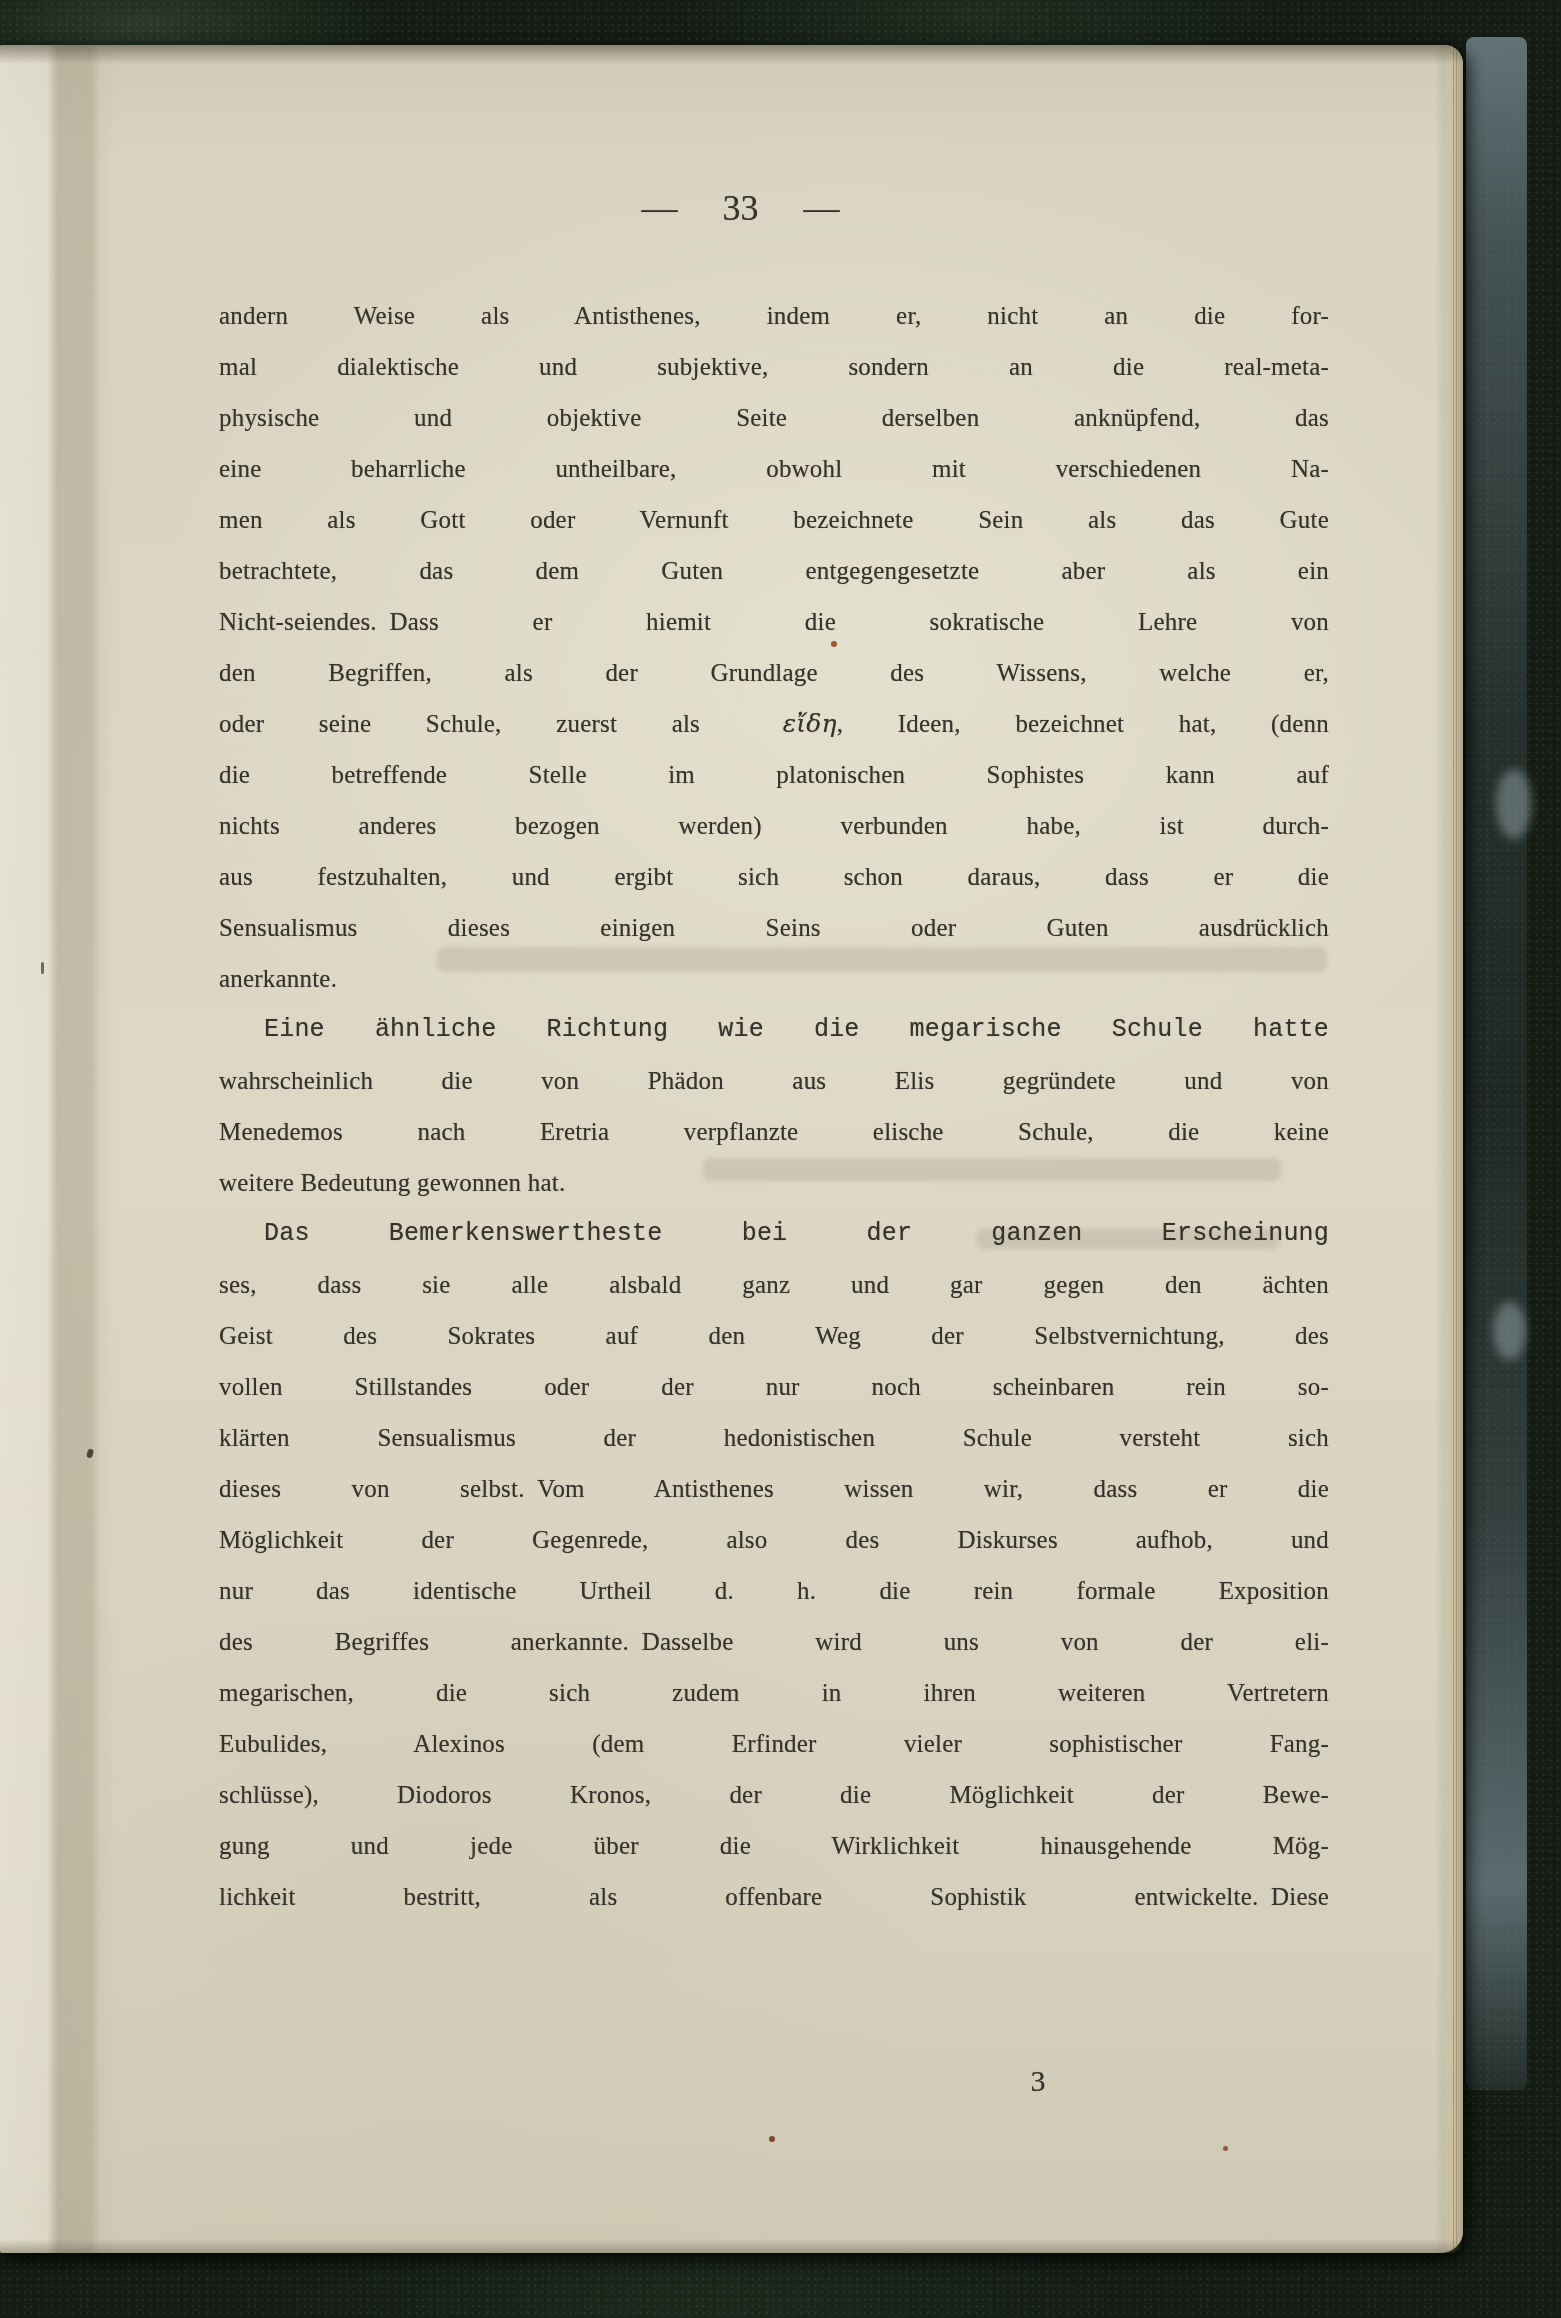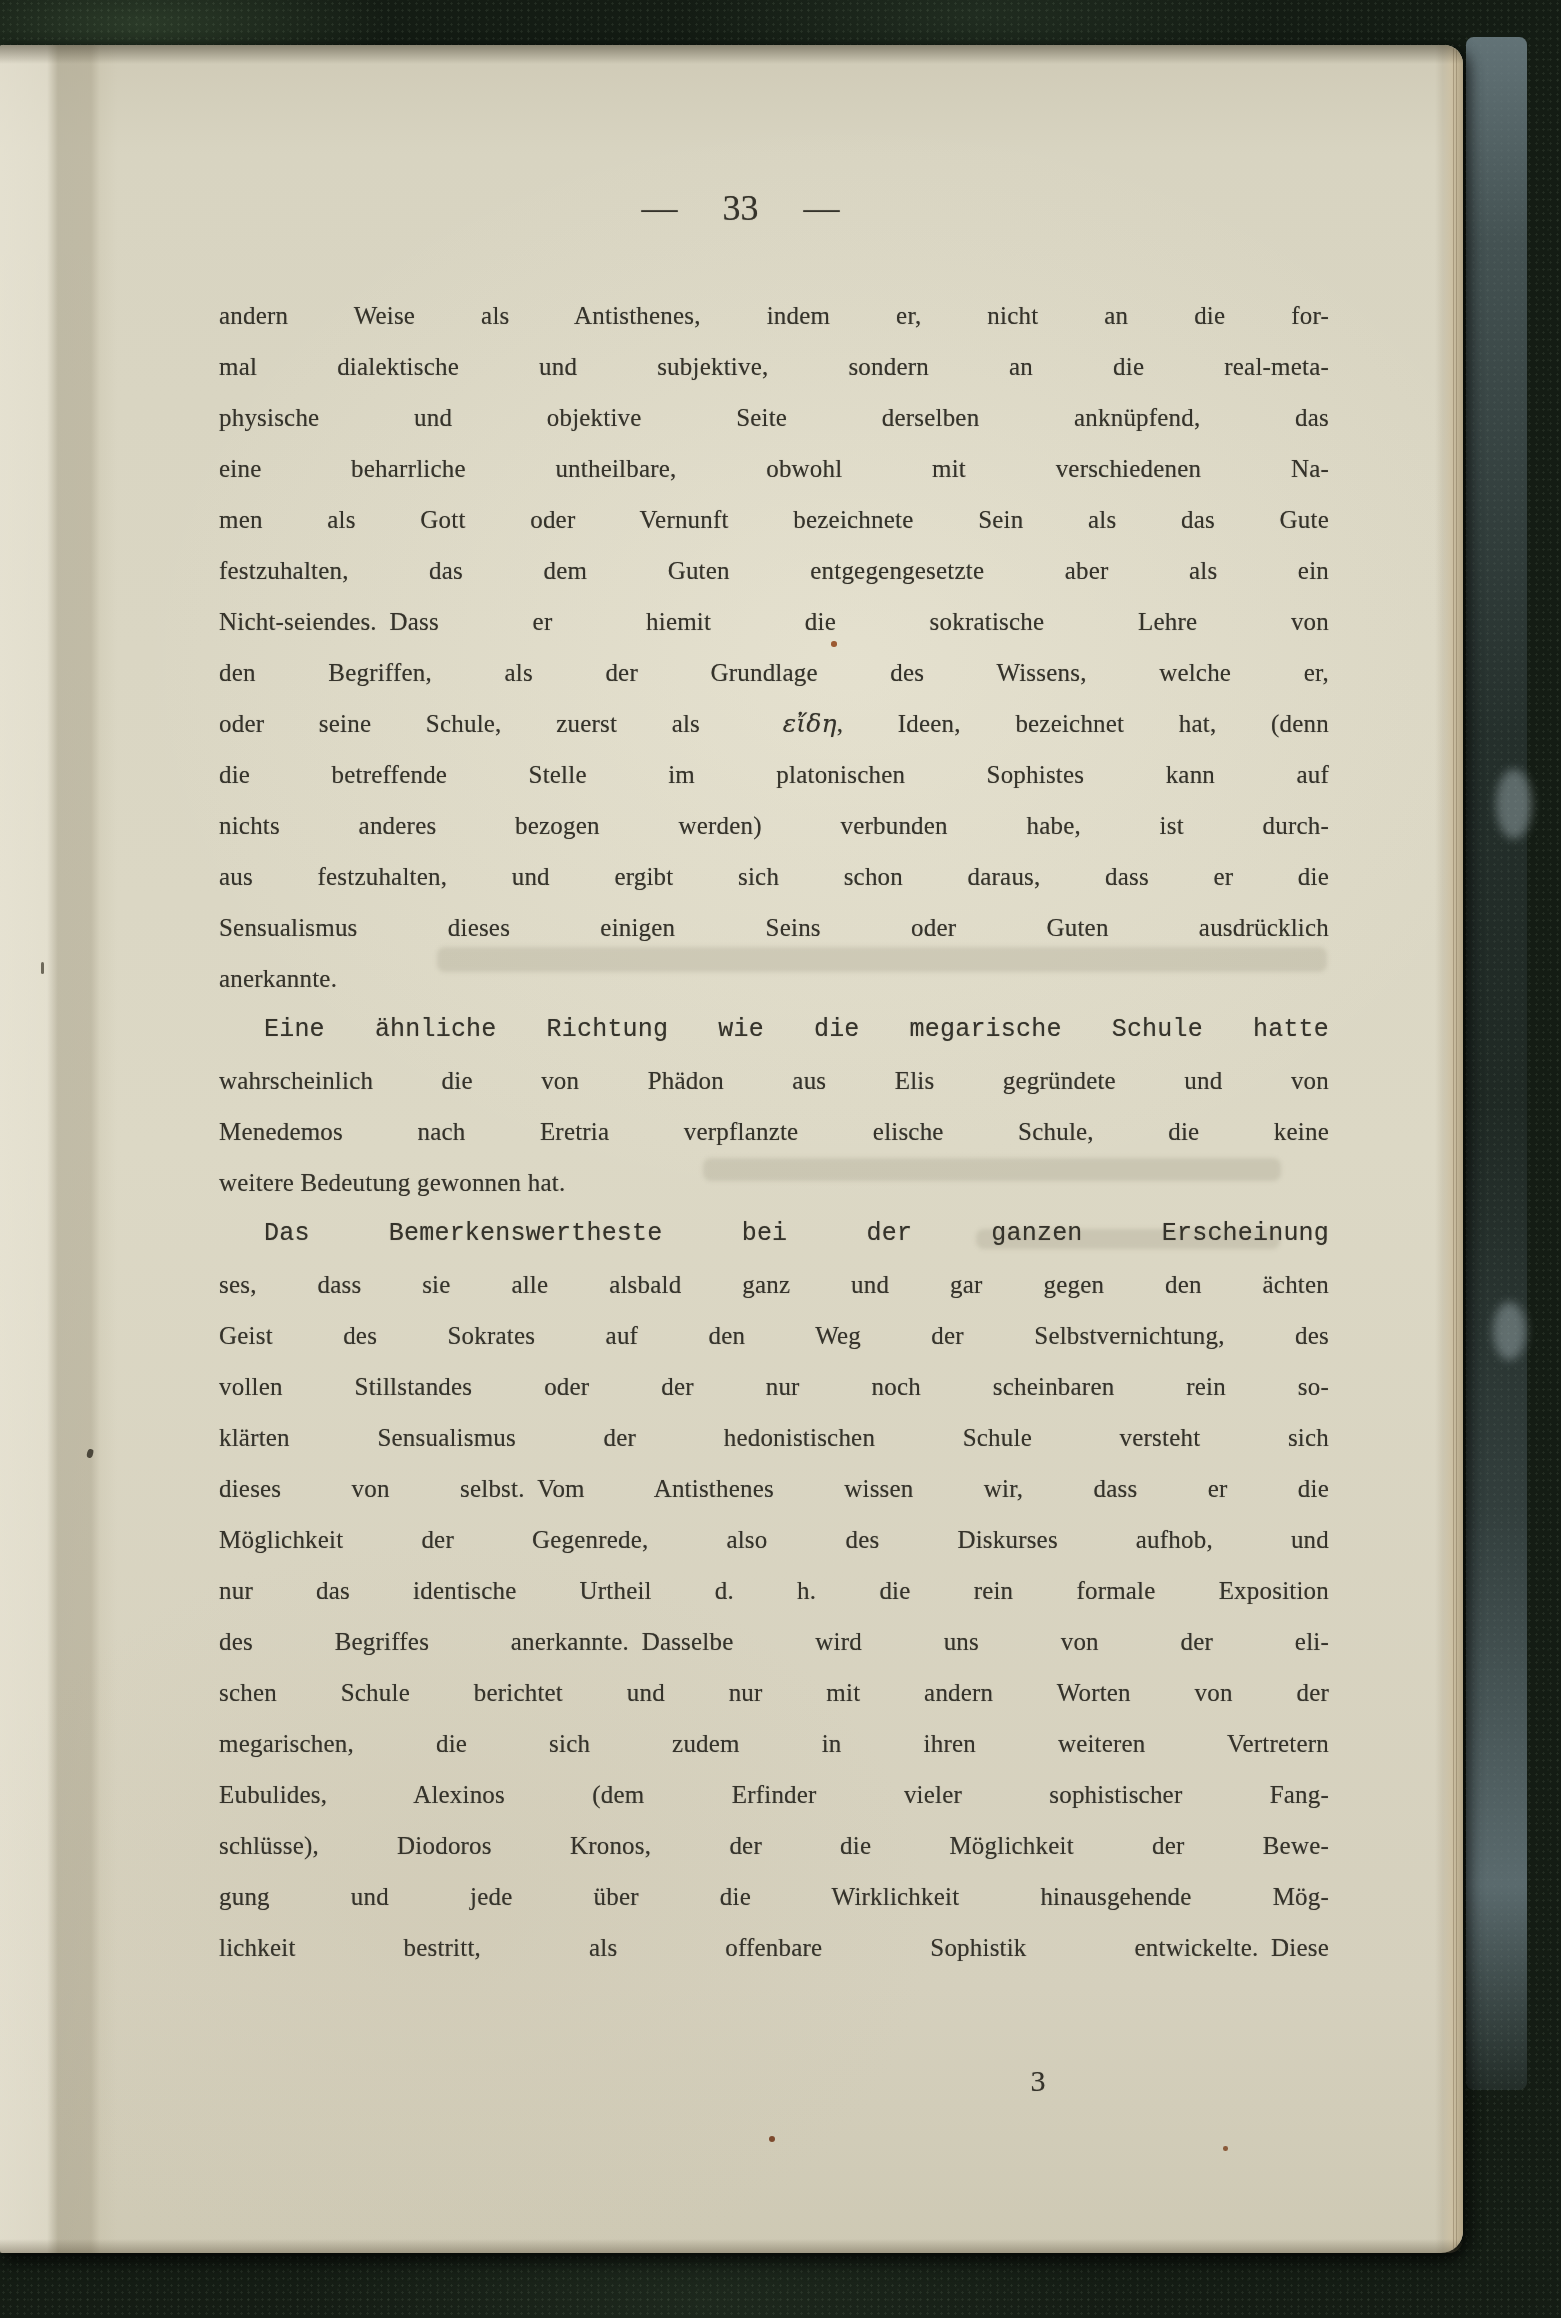--- a/index.html
+++ b/index.html
@@ -144,21 +144,21 @@
     <span>33</span>
     <span>—</span>
   </div>
 
   <div class="lines">
     <div class="line j">andern Weise als Antisthenes, indem er, nicht an die for-</div>
     <div class="line j">mal dialektische und subjektive, sondern an die real-meta-</div>
     <div class="line j">physische und objektive Seite derselben anknüpfend, das</div>
     <div class="line j">eine beharrliche untheilbare, obwohl mit verschiedenen Na-</div>
     <div class="line j">men als Gott oder Vernunft bezeichnete Sein als das Gute</div>
-    <div class="line j">festzuhalten, das dem Guten entgegengesetzte aber als ein</div>
+    <div class="line j">betrachtete, das dem Guten entgegengesetzte aber als ein</div>
     <div class="line j">Nicht-seiendes. Dass er hiemit die sokratische Lehre von</div>
     <div class="line j">den Begriffen, als der Grundlage des Wissens, welche er,</div>
     <div class="line j"><span>oder seine Schule, zuerst als </span><span class="greek">εἴδη</span><span>, Ideen, bezeichnet hat, (denn</span></div>
     <div class="line j">die betreffende Stelle im platonischen Sophistes kann auf</div>
     <div class="line j">nichts anderes bezogen werden) verbunden habe, ist durch-</div>
     <div class="line j">aus festzuhalten, und ergibt sich schon daraus, dass er die</div>
     <div class="line j">Sensualismus dieses einigen Seins oder Guten ausdrücklich</div>
     <div class="line end">anerkannte.</div>
     <div class="line j indent">Eine ähnliche Richtung wie die megarische Schule hatte</div>
     <div class="line j">wahrscheinlich die von Phädon aus Elis gegründete und von</div>
@@ -166,21 +166,20 @@
     <div class="line end">weitere Bedeutung gewonnen hat.</div>
     <div class="line j indent">Das Bemerkenswertheste bei der ganzen Erscheinung</div>
     <div class="line j">ses, dass sie alle alsbald ganz und gar gegen den ächten</div>
     <div class="line j">Geist des Sokrates auf den Weg der Selbstvernichtung, des</div>
     <div class="line j">vollen Stillstandes oder der nur noch scheinbaren rein so-</div>
     <div class="line j">klärten Sensualismus der hedonistischen Schule versteht sich</div>
     <div class="line j">dieses von selbst. Vom Antisthenes wissen wir, dass er die</div>
     <div class="line j">Möglichkeit der Gegenrede, also des Diskurses aufhob, und</div>
     <div class="line j">nur das identische Urtheil d. h. die rein formale Exposition</div>
     <div class="line j">des Begriffes anerkannte. Dasselbe wird uns von der eli-</div>
-    <div class="line j">schen Schule berichtet und nur mit andern Worten von der</div>
     <div class="line j">megarischen, die sich zudem in ihren weiteren Vertretern</div>
     <div class="line j">Eubulides, Alexinos (dem Erfinder vieler sophistischer Fang-</div>
     <div class="line j">schlüsse), Diodoros Kronos, der die Möglichkeit der Bewe-</div>
     <div class="line j">gung und jede über die Wirklichkeit hinausgehende Mög-</div>
     <div class="line j">lichkeit bestritt, als offenbare Sophistik entwickelte. Diese</div>
   </div>
 
   <div class="signature">3</div>
 
   <div class="speck s1"></div>

